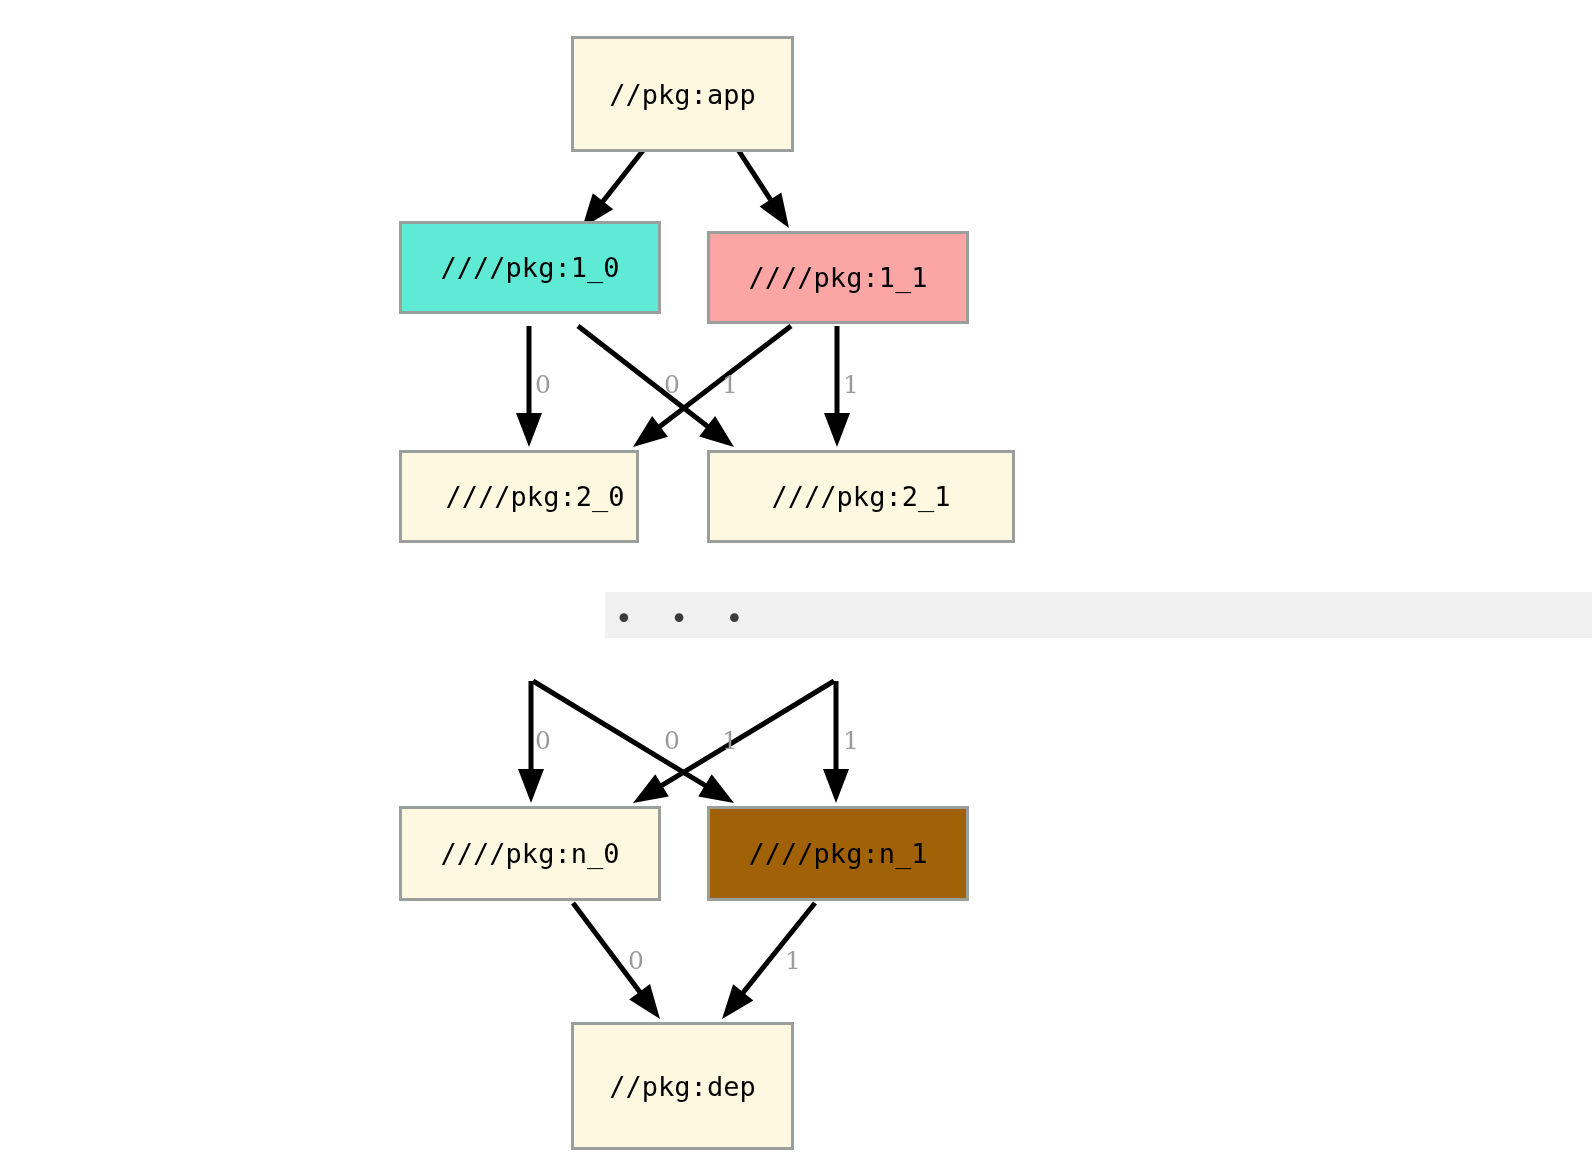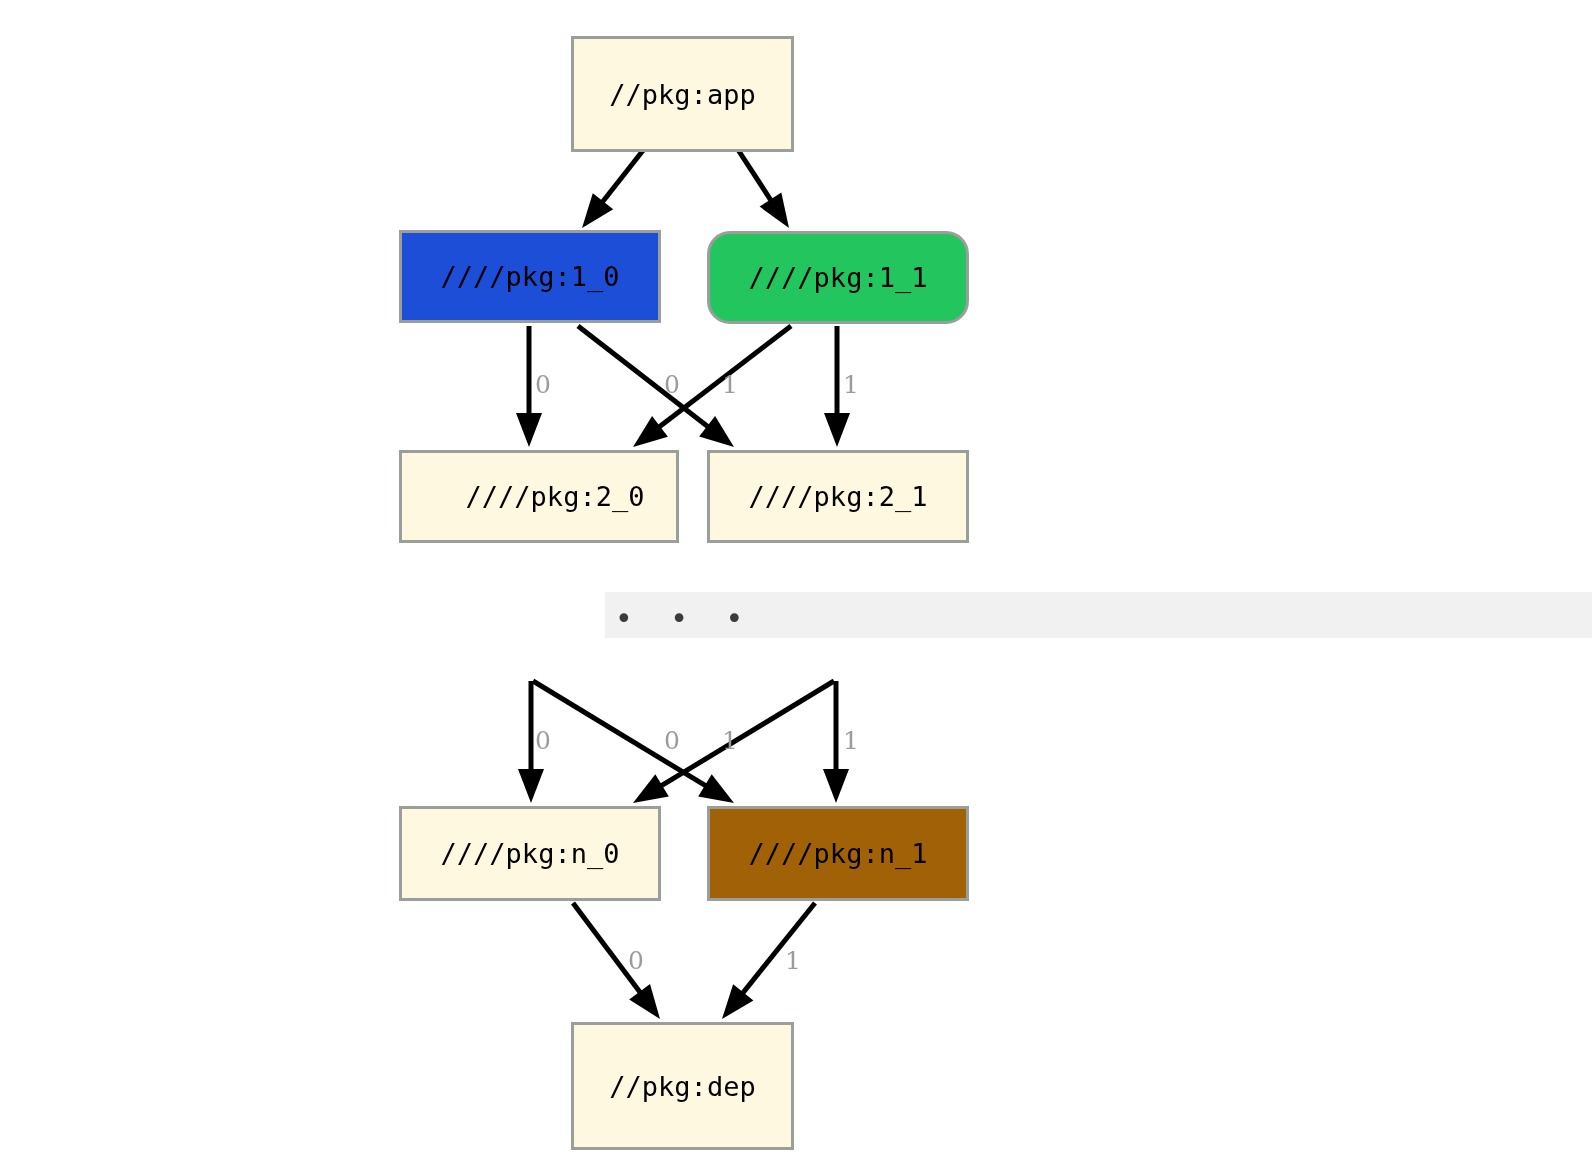--- a/index.html
+++ b/index.html
@@ -114,30 +114,30 @@
         <text class="edge-label" x="843" y="749" fill="#9b9b9b">1</text>
         <text class="edge-label" x="628" y="969" fill="#9b9b9b">0</text>
         <text class="edge-label" x="785" y="969" fill="#9b9b9b">1</text>
       </g>
   </svg>
 
   <div id="nodes-group">
       <div class="node-box" style="left: 571px; top: 36px; width: 223px; height: 116px; background: rgb(255, 248, 225); border-color: rgb(154, 159, 155);">
         <span class="node-label">//pkg:app</span>
       </div>
-      <div class="node-box" style="left: 399px; top: 230px; width: 262px; height: 93px; background: #1d4ed8; border-color: rgb(154, 159, 155);">
+      <div class="node-box" style="left: 399px; top: 221px; width: 262px; height: 93px; background: #5eead4; border-color: rgb(154, 159, 155);">
         <span class="node-label">////pkg:1_0</span>
       </div>
-      <div class="node-box" style="left: 707px; top: 231px; width: 262px; height: 93px; background: #22c55e; border-color: rgb(154, 159, 155); border-radius: 23px;">
+      <div class="node-box" style="left: 707px; top: 231px; width: 262px; height: 93px; background: #fca5a5; border-color: rgb(154, 159, 155);">
         <span class="node-label">////pkg:1_1</span>
       </div>
-      <div class="node-box" style="left: 399px; top: 450px; width: 280px; height: 93px; background: rgb(255, 248, 225); border-color: rgb(154, 159, 155); padding-left: 32px;">
+      <div class="node-box" style="left: 399px; top: 450px; width: 240px; height: 93px; background: rgb(255, 248, 225); border-color: rgb(154, 159, 155); padding-left: 32px;">
         <span class="node-label">////pkg:2_0</span>
       </div>
-      <div class="node-box" style="left: 707px; top: 450px; width: 262px; height: 93px; background: rgb(255, 248, 225); border-color: rgb(154, 159, 155);">
+      <div class="node-box" style="left: 707px; top: 450px; width: 308px; height: 93px; background: rgb(255, 248, 225); border-color: rgb(154, 159, 155);">
         <span class="node-label">////pkg:2_1</span>
       </div>
       <div class="node-box" style="left: 399px; top: 806px; width: 262px; height: 95px; background: rgb(255, 248, 225); border-color: rgb(154, 159, 155);">
         <span class="node-label">////pkg:n_0</span>
       </div>
       <div class="node-box" style="left: 707px; top: 806px; width: 262px; height: 95px; background: #a16207; border-color: rgb(154, 159, 155);">
         <span class="node-label">////pkg:n_1</span>
       </div>
       <div class="node-box" style="left: 571px; top: 1022px; width: 223px; height: 128px; background: rgb(255, 248, 225); border-color: rgb(154, 159, 155);">
         <span class="node-label">//pkg:dep</span>

